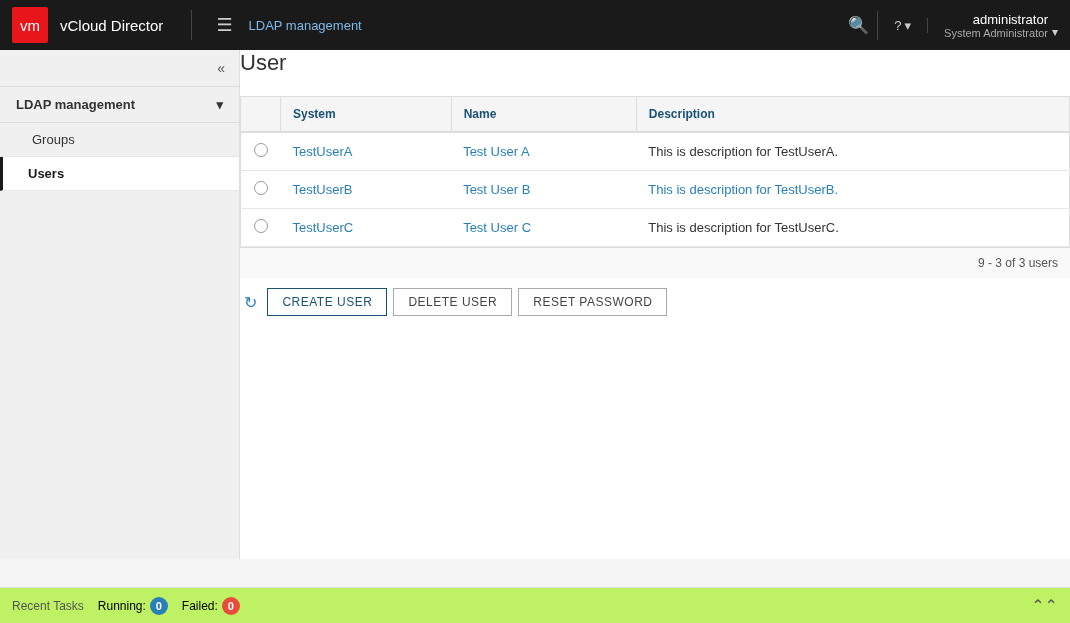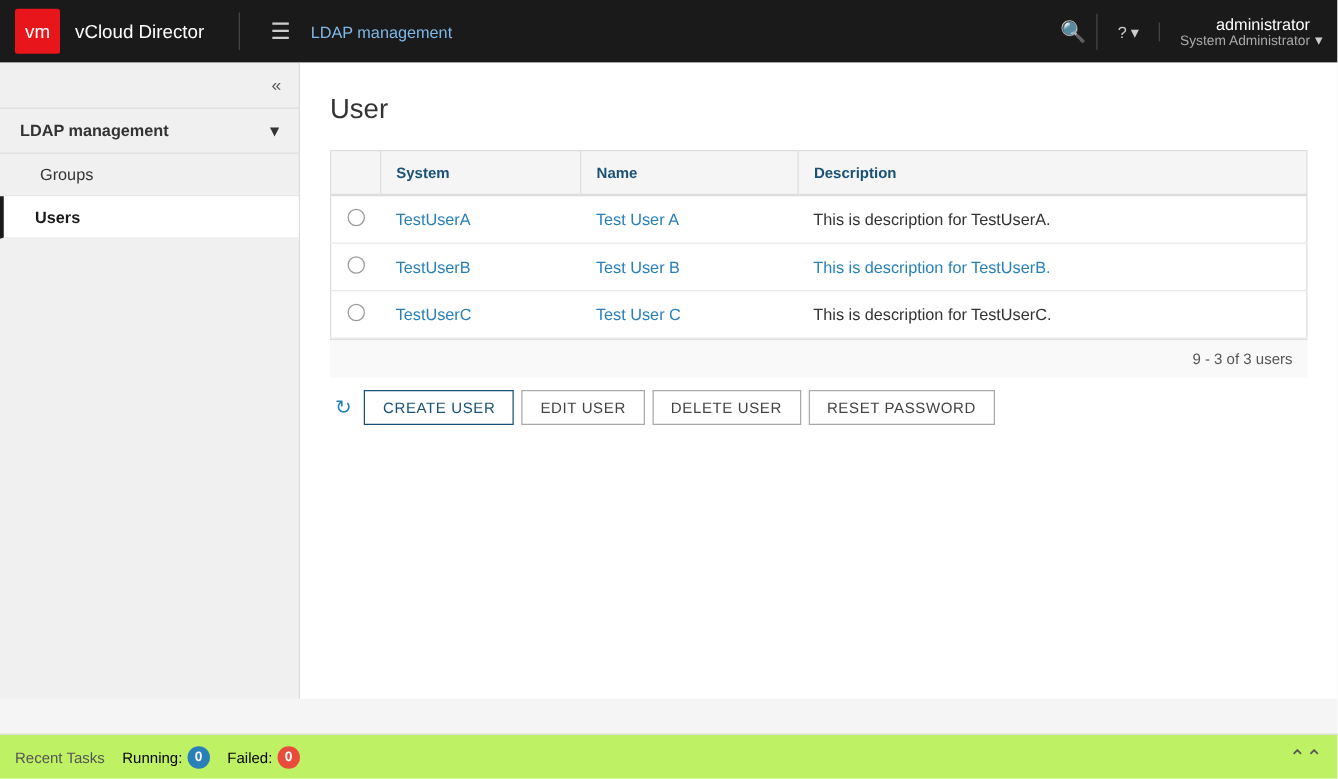--- a/index.html
+++ b/index.html
@@ -140,21 +140,20 @@
       font-weight: 600;
       color: #1a1a1a;
       border-left: 3px solid #1a1a1a;
       padding-left: 25px;
     }
 
     
     .content {
       flex: 1;
       background: #fff;
-      padding: 24px;
       overflow-y: auto;
     }
     .page-title {
       font-size: 22px;
       font-weight: 300;
       color: #333;
       margin-bottom: 20px;
     }
 
     
@@ -375,21 +374,20 @@
         </tbody>
     </table>
 
     <div class="pagination-row">
       <span>9 - 3 of 3 users</span>
     </div>
 
     <div class="toolbar">
       <span class="toolbar-refresh">↻</span>
       <button class="btn btn-primary">CREATE USER</button>
-      <button class="btn">EDIT USER</button>
       <button class="btn">DELETE USER</button>
       <button class="btn">RESET PASSWORD</button>
     </div>
   </main>
 </div>
 
 <div class="status-bar">
   <span class="status-label">Recent Tasks</span>
   <span class="status-badge">
     <span>Running:</span>

